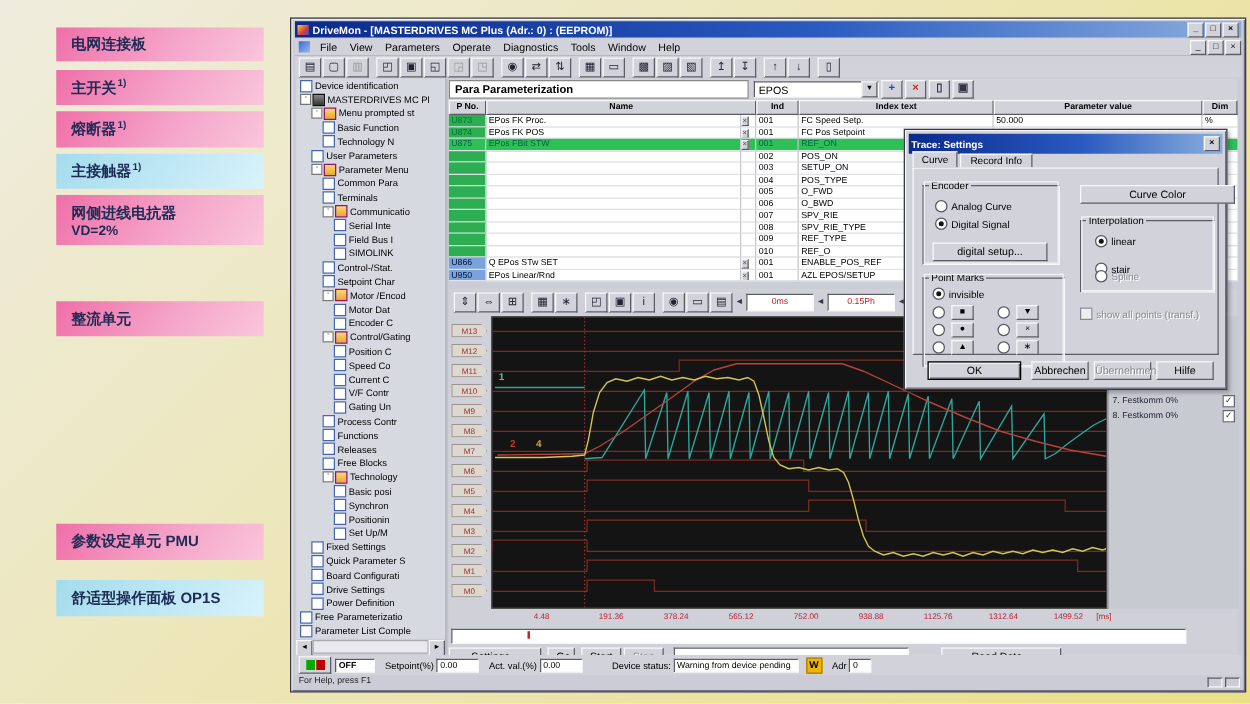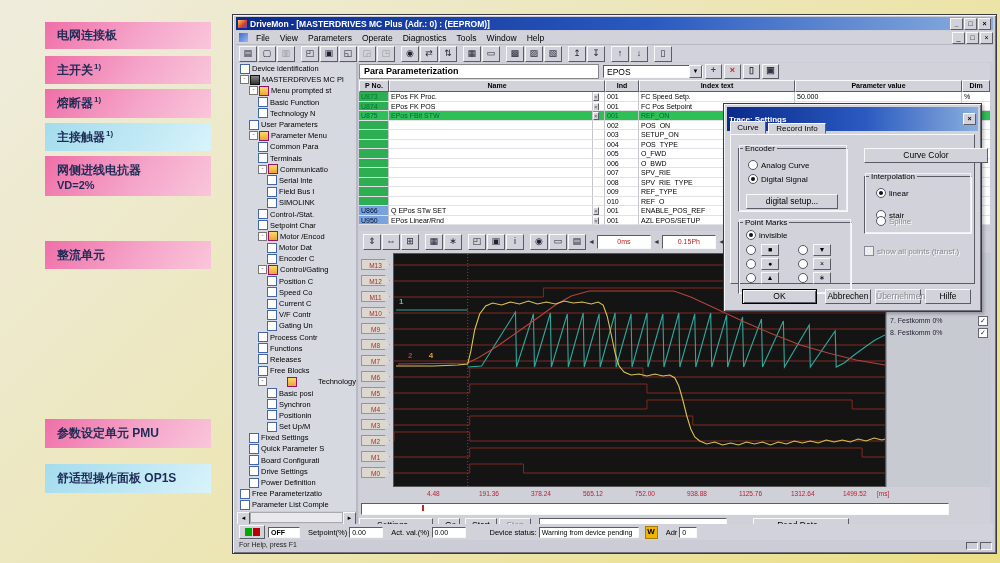--- a/index.html
+++ b/index.html
@@ -104,21 +104,21 @@
           font-size:7px;line-height:10px;padding:0 2px;box-sizing:border-box;}
   .slabel{margin-left:8px;}
   .wbadge{width:11px;height:11px;background:#f0b400;border:1px solid #a87c00;font-weight:bold;
           font-size:8px;text-align:center;line-height:10px;margin-left:6px;}
   #helpline{position:absolute;left:3px;top:526px;right:3px;height:10px;font-size:7px;color:#222;padding-left:3px;}
   .grip{position:absolute;right:4px;top:527px;width:26px;height:8px;display:flex;gap:2px;}
   .grip div{flex:1;border:1px solid;border-color:#5c5c66 #f8f8f8 #f8f8f8 #5c5c66;}
   
   #dlg{position:absolute;left:723px;top:103px;width:257px;height:207px;background:#d2d2da;
        border:1px solid #3a3a44;box-shadow:inset 1px 1px 0 #f4f4f8, inset -1px -1px 0 #707080, 2px 2px 3px rgba(0,0,0,.25);z-index:50;}
-  .dtitle{position:absolute;left:3px;top:3px;right:3px;height:24px;
+  .dtitle{position:absolute;left:3px;top:3px;right:3px;height:16px;
     background:linear-gradient(90deg,#0a2a8c,#2a5ac0 55%,#8aaede);color:#fff;font-size:8px;font-weight:bold;
     display:flex;align-items:center;padding:0 2px;box-sizing:border-box;}
   .dtab{position:absolute;height:13px;font-size:8px;line-height:12px;text-align:center;
         border:1px solid;border-color:#f8f8f8 #5c5c66 transparent #f8f8f8;background:#d2d2da;box-sizing:border-box;}
   .dpage{position:absolute;left:6px;top:30px;width:243px;height:148px;border:1px solid;
          border-color:#f8f8f8 #5c5c66 #5c5c66 #f8f8f8;}
   fieldset{border:1px solid;border-color:#5c5c66 #f8f8f8 #f8f8f8 #5c5c66;outline:1px solid #f2f2f6;
            outline-offset:-2px;margin:0;padding:0;position:absolute;font-size:8px;}
   legend{font-size:8px;padding:0 2px;margin-left:4px;}
   .radio{width:8px;height:8px;border-radius:50%;background:#fff;border:1px solid #556;display:inline-block;
@@ -331,21 +331,21 @@
           <span>Functions</span>
         </div>
         <div class="ti" style="padding-left: 21px;">
           <span class="ico page"></span>
           <span>Releases</span>
         </div>
         <div class="ti" style="padding-left: 21px;">
           <span class="ico page"></span>
           <span>Free Blocks</span>
         </div>
-        <div class="ti" style="padding-left: 21px; justify-content: space-between;">
+        <div class="ti" style="padding-left: 21px;">
           <span class="exp">-</span>
           <span class="ico folder"></span>
           <span>Technology</span>
         </div>
         <div class="ti" style="padding-left: 30px;">
           <span class="ico page"></span>
           <span>Basic posi</span>
         </div>
         <div class="ti" style="padding-left: 30px;">
           <span class="ico page"></span>

